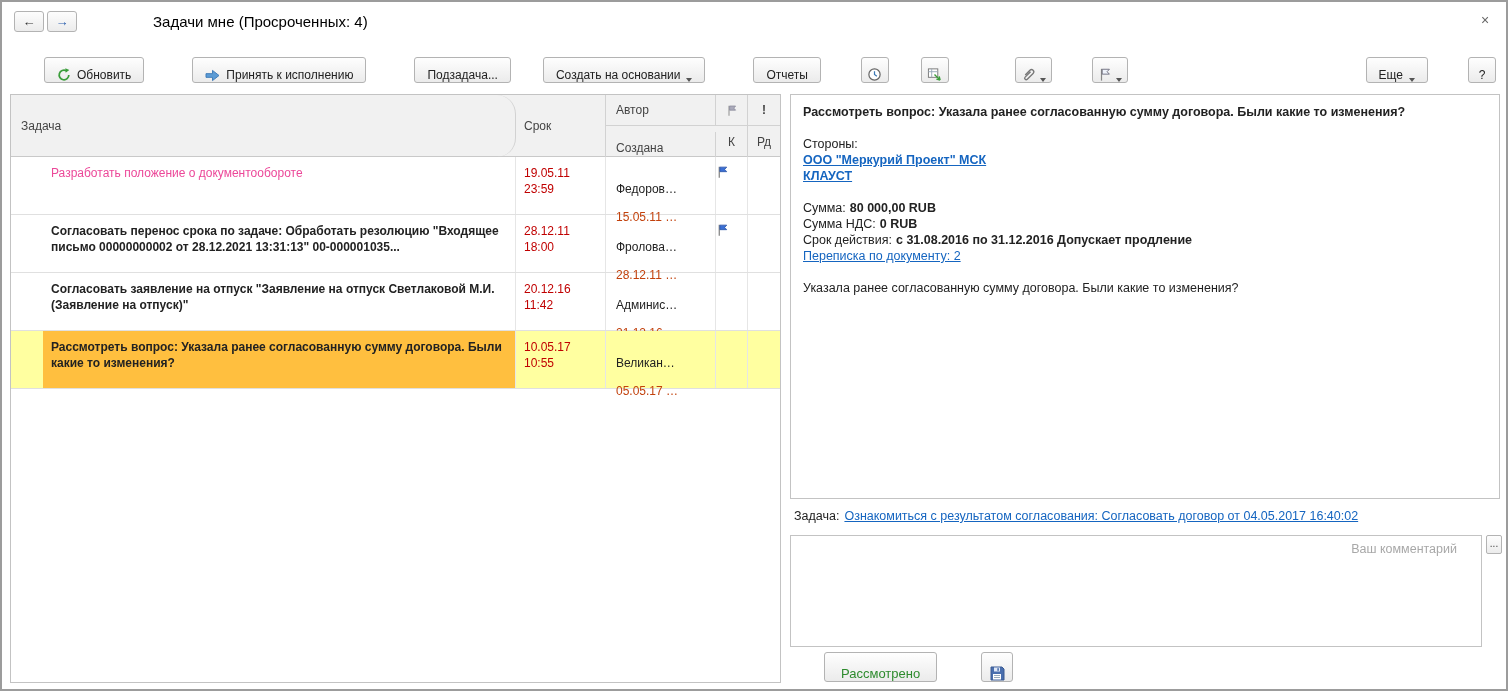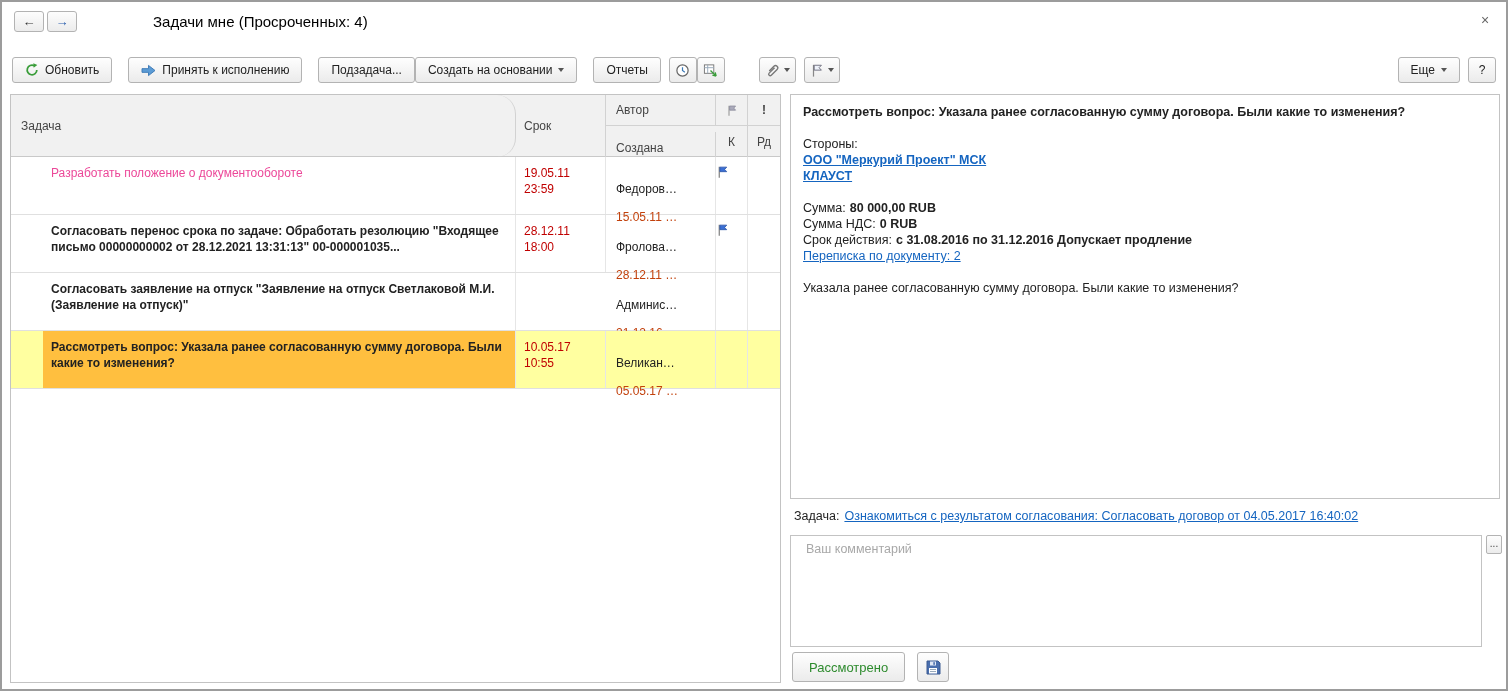--- a/index.html
+++ b/index.html
@@ -12,23 +12,23 @@
   .nav-btn { width:30px; height:21px; display:flex; align-items:center; justify-content:center;
              background:linear-gradient(#fdfdfd,#ececec); border:1px solid #b3b3b3; border-radius:3px;
              font-size:13px; font-weight:bold; cursor:pointer; }
   .nav-btn.back { color:#333; }
   .nav-btn.fwd  { color:#2b5fae; }
   .page-title { position:absolute; left:151px; top:11px; font-size:15px; color:#000; }
   .close-x { position:absolute; right:12px; top:10px; font-size:14px; color:#666; cursor:pointer; width:18px; text-align:center; }
 
   
   .toolbar { position:absolute; left:10px; top:54px; right:10px; height:28px; display:flex; align-items:center; }
-  .btn { display:inline-flex; align-items:center; gap:6px; height:26px; padding:0 12px;
+  .btn { display:inline-flex; align-items:flex-end; gap:6px; height:26px; padding:0 12px;
          background:linear-gradient(#fefefe,#ebebeb); border:1px solid #b3b3b3; border-radius:3px;
-         font-size:12px; color:#222; cursor:pointer; white-space:nowrap; }
+         font-size:12px; color:#222; cursor:pointer; white-space:nowrap;margin-left:32px; }
   .btn .lbl { pointer-events:none; }
   .icon-btn { padding:0; width:28px; justify-content:center; }
   .split-btn { padding:0 5px; gap:4px; }
   .caret { width:0; height:0; border-left:3.5px solid transparent; border-right:3.5px solid transparent; border-top:4px solid #555; display:inline-block; }
   .tb-gap { width:16px; flex:none; }
   .tb-gap-sm { width:8px; flex:none; }
   .tb-gap-lg { width:34px; flex:none; }
   .spacer { flex:1; }
 
   
@@ -64,22 +64,22 @@
   .dline { min-height:16px; }
   .blank { height:16px; }
   .b { font-weight:bold; }
   a.link, .link { color:#1565c0; text-decoration:underline; cursor:pointer; }
   .val { margin-left:4px; }
 
   .task-line { position:absolute; left:792px; top:507px; font-size:12.5px; white-space:nowrap; }
   .task-line .tl-label { margin-right:5px; color:#222; }
 
   .comment-wrap { position:absolute; left:788px; top:533px; width:692px; height:112px; }
-  .comment-wrap textarea { width:100%; height:100%; border:1px solid #c3c3c3; resize:none; padding:6px 15px;
-                           font-family:"Liberation Sans",sans-serif; font-size:12.5px; color:#222; outline:none; }
+  .comment-wrap textarea { width:100%; height:100%; border:1px solid #c3c3c3; resize:none; padding:6px 24px;
+                           font-family:"Liberation Sans",sans-serif; font-size:12.5px; color:#222; outline:none;text-align:right; }
   .comment-wrap textarea::placeholder { color:#a8a8a8; }
   .more-btn { position:absolute; left:1484px; top:533px; width:16px; height:19px; font-size:10px; line-height:10px;
               display:flex; align-items:flex-end; justify-content:center; padding-bottom:4px;
               background:linear-gradient(#fdfdfd,#ececec); border:1px solid #b3b3b3; border-radius:2px; cursor:pointer; color:#444; }
 
   .actions { position:absolute; left:790px; top:650px; display:flex; gap:12px; align-items:center; }
   .btn-reviewed { height:30px; padding:0 16px; font-size:13px; color:#2e8b2e; }
   .btn-save { height:30px; width:32px; justify-content:center; padding:0; }
 
   svg { display:block; }
@@ -258,20 +258,24 @@
         </span>
       </div>
       <div class="cell c-imp"></div>
     </div>
 
     <div class="row">
       <div class="cell c-task">
           <span class="indent"></span>
           <div class="task-text">Согласовать заявление на отпуск "Заявление на отпуск Светлаковой М.И. (Заявление на отпуск)"</div>
         </div>
+      <div class="cell c-srok">
+        <div>20.12.16</div>
+          <div>11:42</div>
+      </div>
       <div class="cell c-avtor">
         <div class="author">Админис…</div>
         <div class="created">21.12.16 …</div>
       </div>
       <div class="cell c-flag"></div>
       <div class="cell c-imp"></div>
     </div>
 
     <div class="row selected">
       <div class="cell c-task">

